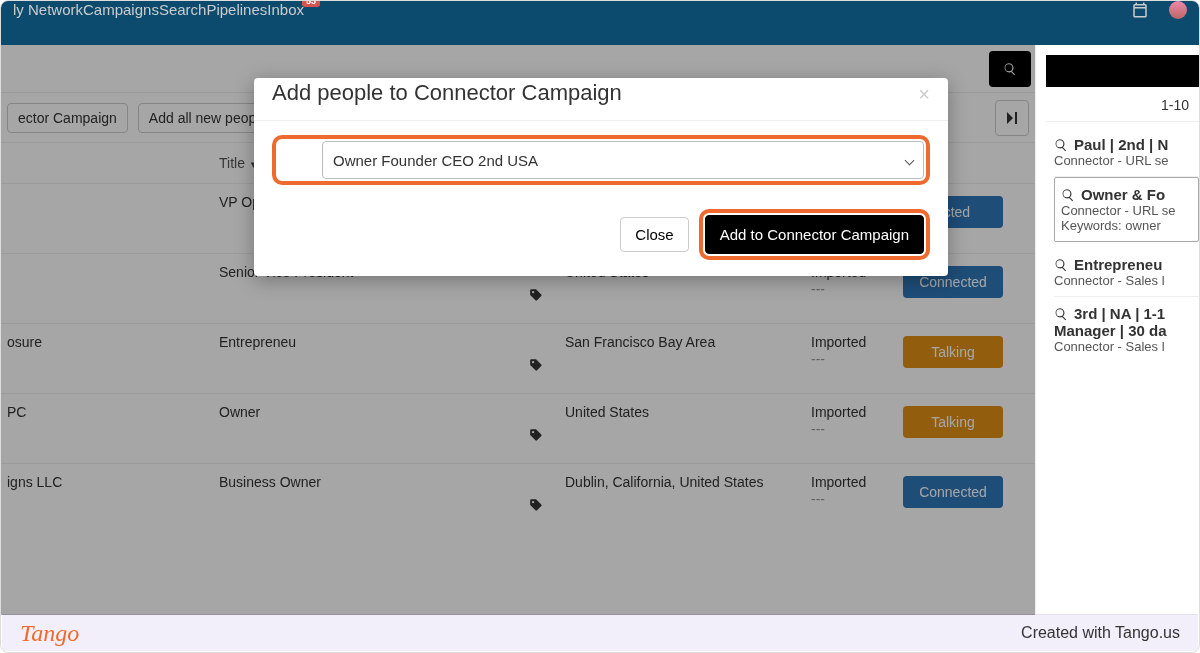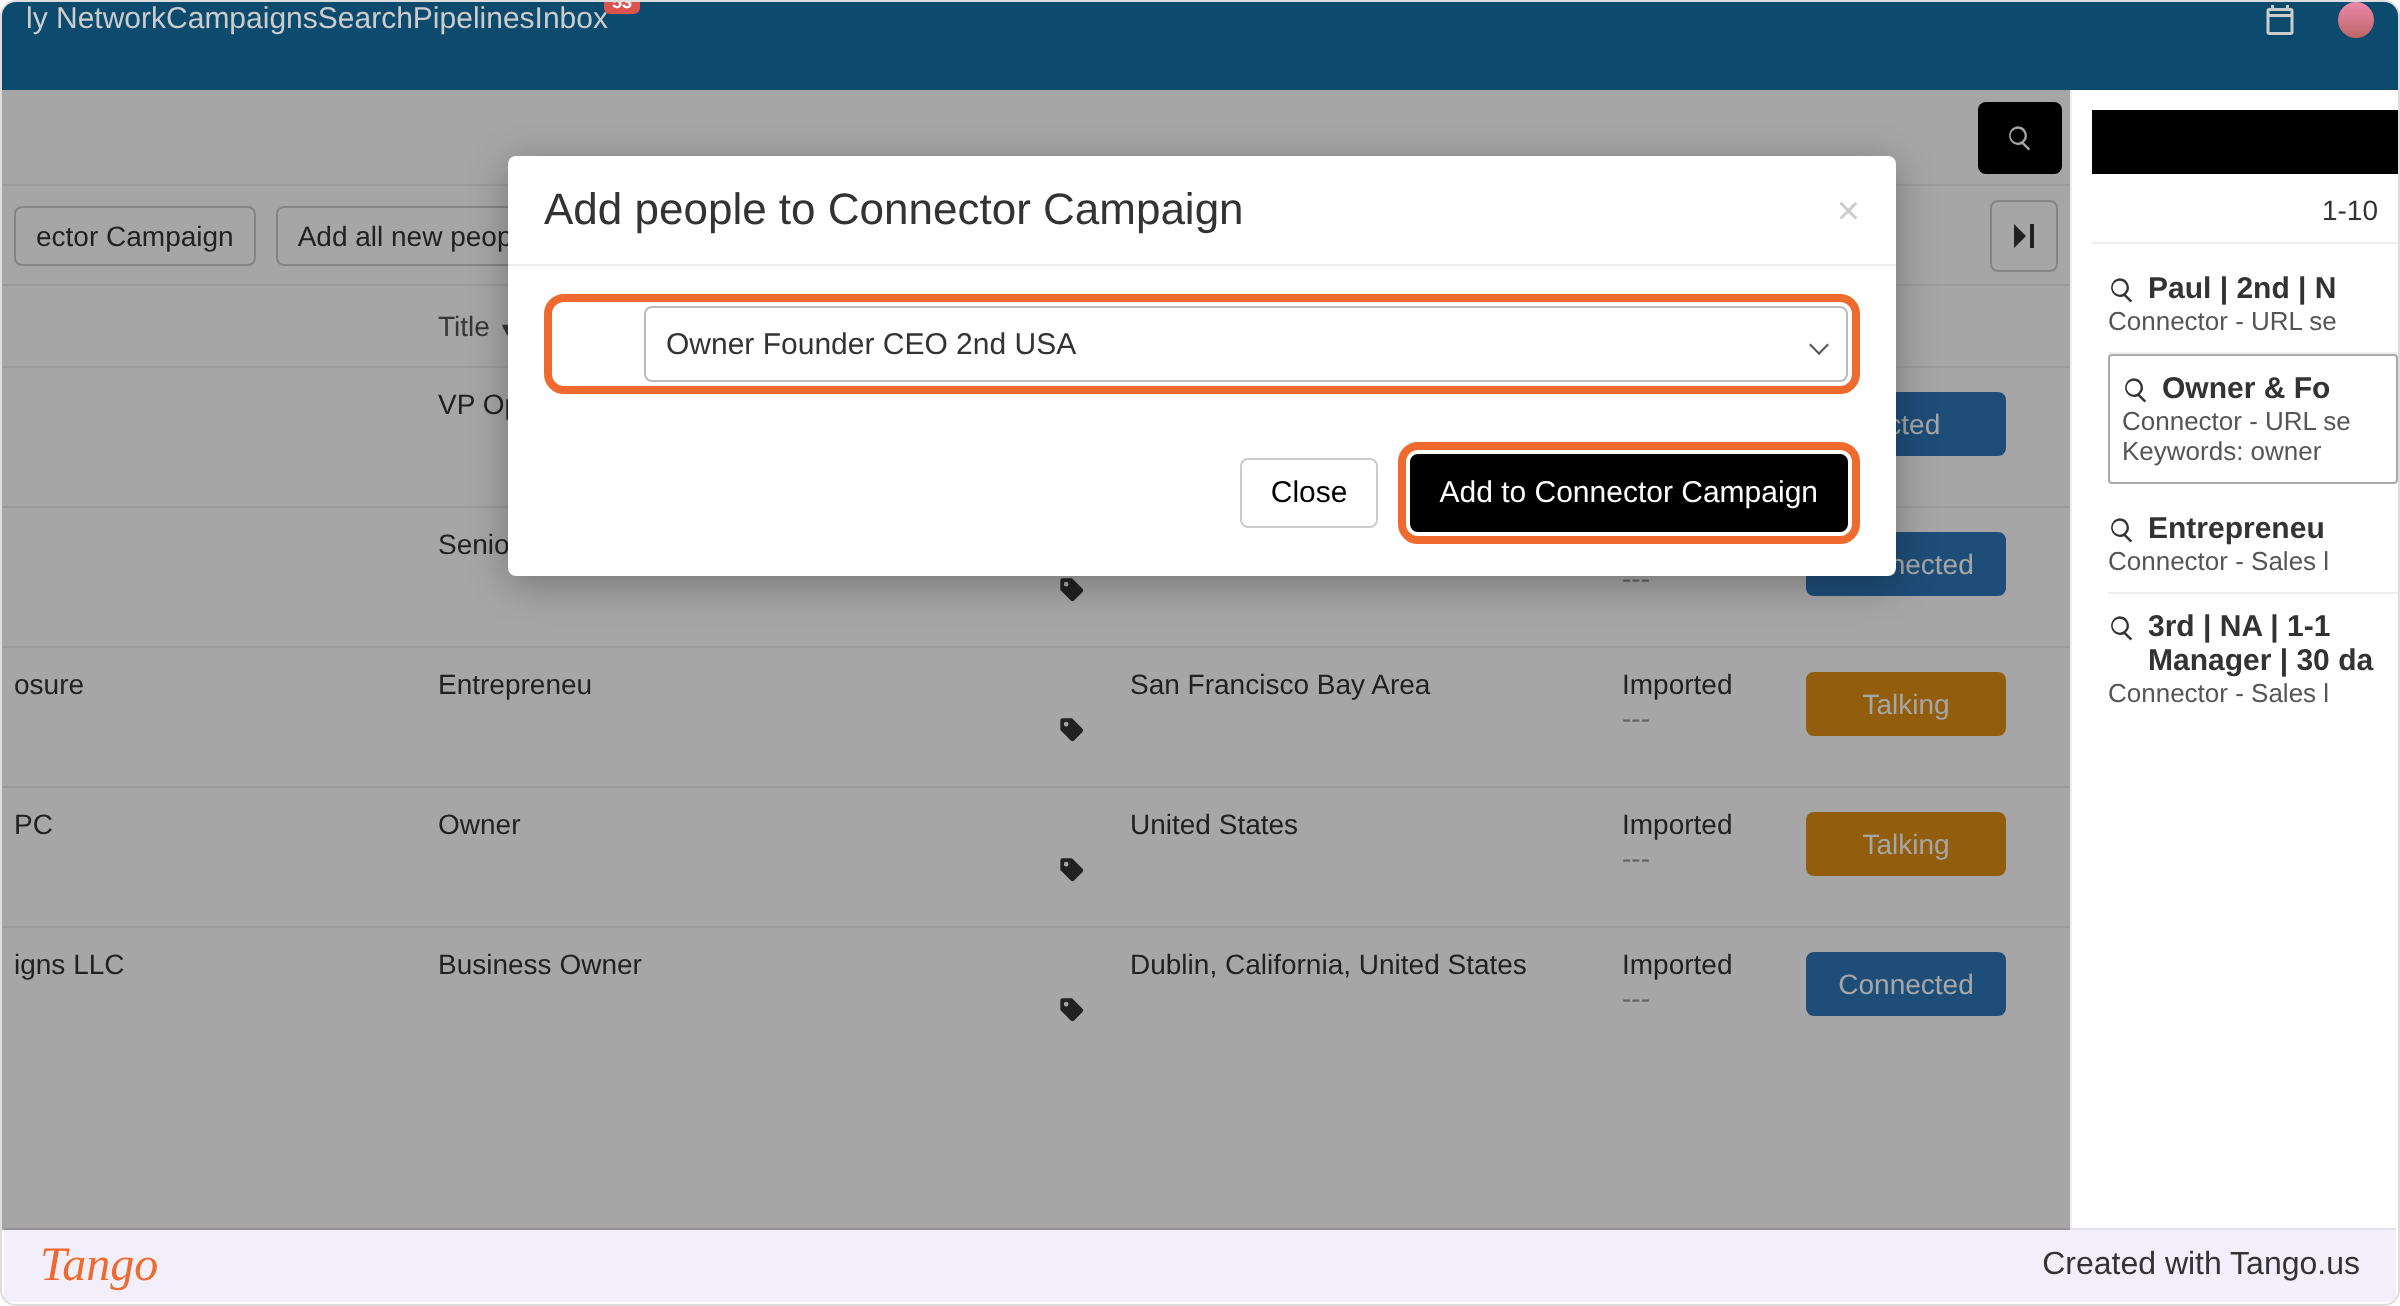--- a/index.html
+++ b/index.html
@@ -60,21 +60,21 @@
   
   .blackbar { background: #000; height: 32px; width: 100%; margin-bottom: 6px; }
   .page-range { text-align: right; padding: 4px 10px 8px 0; font-size: 14px; border-bottom: 1px solid #eee; }
   .search-list { padding: 6px 0 0 8px; }
   .search-item { padding: 8px 4px 8px 0; border-bottom: 1px solid #eee; }
   .search-item.boxed { border: 1px solid #aaa; border-radius: 2px; padding: 8px 6px; margin-bottom: 6px; }
   .search-head { display: flex; align-items: center; gap: 6px; font-weight: bold; color: #333; font-size: 15px; white-space: nowrap; overflow: hidden; text-align: right; }
   .search-sub { font-size: 13px; color: #555; white-space: nowrap; overflow: hidden; }
   .mag-icon { width: 14px; height: 14px; fill: #333; flex-shrink:0; }
   .modal { position: absolute; left: 253px; top: 33px; width: 694px; background: #fff; border-radius: 4px; box-shadow: 0 4px 20px rgba(0,0,0,0.3); z-index: 20; }
-  .modal-header { display:flex; justify-content:space-between; align-items:flex-end; padding: 14px 18px 14px 18px; border-bottom: 1px solid #eee; }
+  .modal-header { display:flex; justify-content:space-between; align-items:flex-end; padding: 2px 18px 14px 18px; border-bottom: 1px solid #eee; }
   .modal-title { font-size: 22px; color: #333; }
   .modal-close { color: #ccc; font-size: 20px; cursor: pointer; }
   .modal-body { padding: 14px 18px; }
   .form-row-top { display:flex; justify-content:space-between; align-items:center; margin-bottom: 6px; }
   .form-label { font-size: 15px; color: #333; }
   .split-test { font-size: 13px; background: #f4f4f4; border: 1px solid #ddd; padding: 2px 8px; border-radius: 3px; }
   .select-wrap { border: 4px solid #ef6a2e; border-radius: 10px; padding: 2px; }
   .select-inner { border: 1px solid #bbb; border-radius: 4px; height: 38px; display:flex; align-items:center; justify-content:space-between; padding: 0 10px; font-size: 15px; color: #333; background:#fff;margin-left:44px; }
   .modal-footer { display:flex; justify-content:flex-end; gap: 10px; padding: 10px 18px 16px 18px; align-items:center; }
   .btn-close { border: 1px solid #ccc; background: #fff; padding: 8px 14px; border-radius: 4px; font-size: 15px; }
@@ -294,21 +294,21 @@
           <div class="search-sub">Connector - Sales l</div>
         </div>
 
         <div class="search-item" style="border-bottom:none;">
           <div class="search-head">
             <svg class="mag-icon" viewBox="0 0 24 24">
                 <path d="M10 2a8 8 0 015.3 13.9l5.4 5.4-1.4 1.4-5.4-5.4A8 8 0 1110 2zm0 2a6 6 0 100 12 6 6 0 000-12z"></path>
               </svg>
             <span>3rd | NA | 1-1</span>
           </div>
-          <div class="search-head" style="font-weight:bold; margin-left:20px;">
+          <div class="search-head" style="font-weight:bold; ">
             <span>Manager | 30 da</span>
           </div>
           <div class="search-sub">Connector - Sales l</div>
         </div>
       </div>
     </div>
   </div>
 
   <div class="footer">
     <div class="tango-logo">Tango</div>

